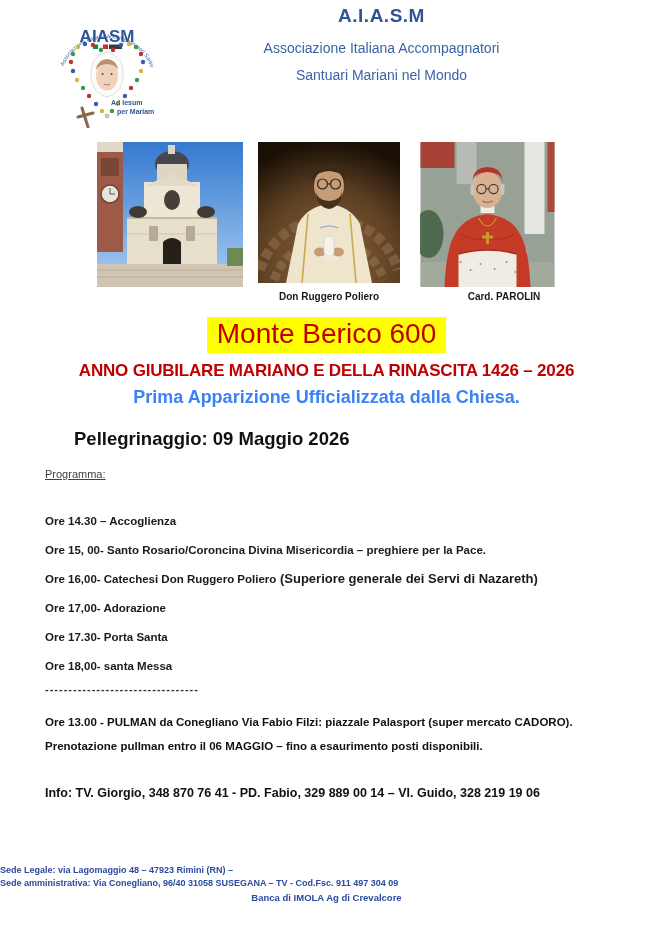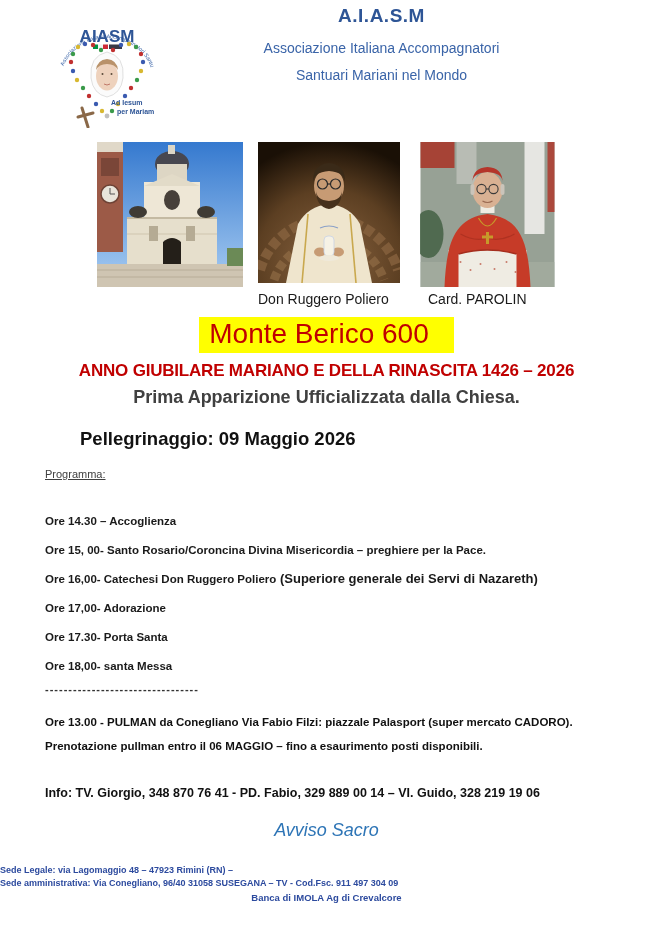--- a/index.html
+++ b/index.html
@@ -11,34 +11,34 @@
   .logo{position:absolute;left:50px;top:14px;width:114px;height:114px;}
   .header-text{position:absolute;left:110px;right:0;top:5px;text-align:center;}
   .assoc-title{font-size:19px;font-weight:bold;color:#2e5596;letter-spacing:.5px;}
   .assoc-sub{font-size:14px;color:#3a64a8;line-height:27px;margin-top:8px;}
   
   .photo{position:absolute;top:142px;}
   .photo svg{display:block;}
   .photo-church{left:97px;}
   .photo-priest{left:258px;}
   .photo-cardinal{left:420px;}
-  .caption{position:absolute;top:291px;font-size:14px;color:#1a1a1a;text-align:left;}
+  .caption{position:absolute;top:291px;font-size:10px;color:#1a1a1a;text-align:center;font-weight:bold;}
   .caption-priest{left:258px;width:142px;}
   .caption-cardinal{left:428px;width:152px;}
   
   .title-row{position:absolute;left:0;right:0;top:317px;text-align:center;}
   .title-highlight{
     display:inline-block;background:#ffff00;color:#c00000;
-    font-size:28px;padding:1px 25px 3px 10px;
+    font-size:28px;padding:1px 10px 3px 10px;
   }
   .anno-line{position:absolute;left:0;right:0;top:361px;text-align:center;
     color:#c00000;font-weight:bold;font-size:17px;letter-spacing:-0.2px;}
   .prima-line{position:absolute;left:0;right:0;top:387px;text-align:center;
-    color:#404040;font-weight:bold;font-size:18px;}
-  .pellegrinaggio{position:absolute;left:80px;top:428px;color:#111;
+    color:#3b82f6;font-weight:bold;font-size:18px;}
+  .pellegrinaggio{position:absolute;left:74px;top:428px;color:#111;
     font-weight:bold;font-size:18.5px;}
   .programma{position:absolute;left:45px;top:468px;color:#404040;font-size:11px;text-decoration:underline;}
   
   .schedule{position:absolute;left:45px;top:506px;color:#1a1a1a;}
   .schedule-row{height:29px;line-height:29px;font-size:11.5px;font-weight:bold;white-space:nowrap;}
   .schedule-note{font-size:13px;}
   .divider{position:absolute;left:45px;top:683px;font-size:11px;font-weight:bold;
     letter-spacing:1px;color:#333;}
   .bus-block{position:absolute;left:45px;top:710px;color:#111;
     font-size:11.5px;font-weight:bold;line-height:24px;white-space:nowrap;}
@@ -277,21 +277,20 @@
 
   <div class="divider">---------------------------------</div>
 
   <div class="bus-block">
     <div>Ore 13.00 - PULMAN da Conegliano Via Fabio Filzi: piazzale Palasport (super mercato CADORO).</div>
     <div>Prenotazione pullman entro il 06 MAGGIO – fino a esaurimento posti disponibili.</div>
   </div>
 
   <div class="info-line">Info: TV. Giorgio, 348 870 76 41 - PD. Fabio, 329 889 00 14 – VI. Guido, 328 219 19 06</div>
 
-  <div class="avviso">Avviso Sacro</div>
 
   <div class="footer">
     <div class="footer-line">Sede Legale: via Lagomaggio 48 – 47923 Rimini (RN) –</div>
     <div class="footer-line">Sede amministrativa: Via Conegliano, 96/40 31058 SUSEGANA – TV  - Cod.Fsc. 911 497 304 09</div>
     <div class="footer-bank-row">
       <span class="footer-bank">Banca di IMOLA Ag di Crevalcore</span>
     </div>
   </div>
 
 </div>

